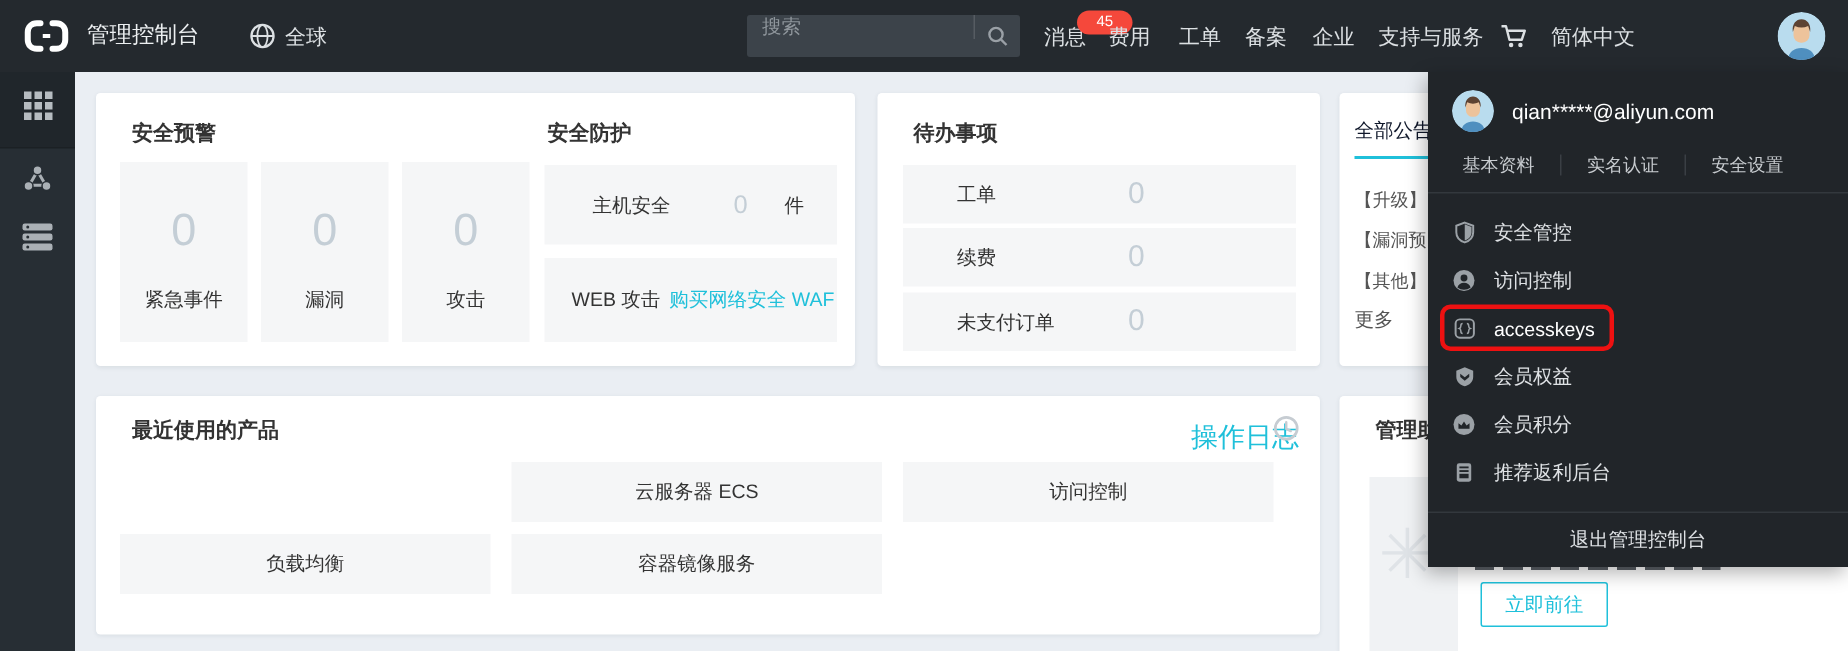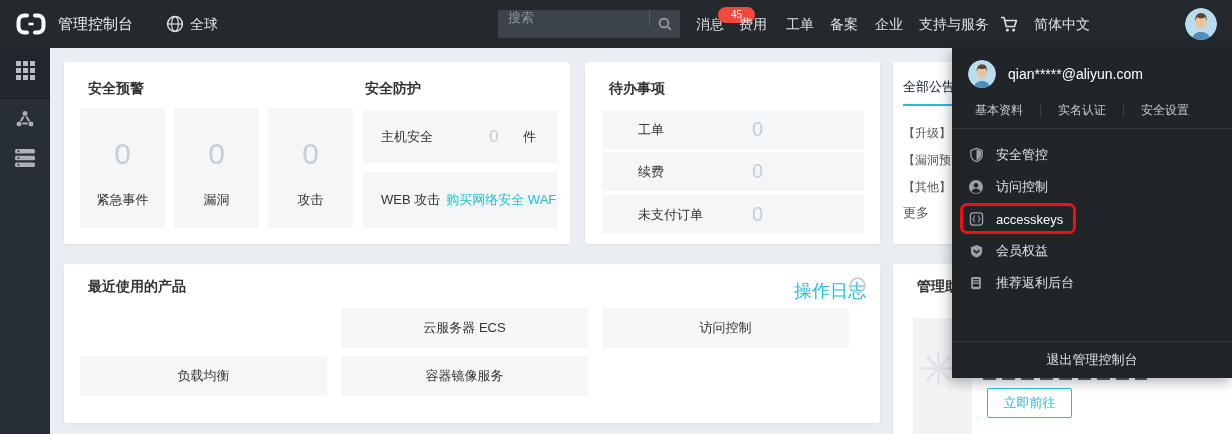--- a/index.html
+++ b/index.html
@@ -173,21 +173,21 @@
     <div class="num">0</div>
     <div class="lbl">漏洞</div>
   </div>
   <div class="tile" style="left:204px;top:46px;">
     <div class="num">0</div>
     <div class="lbl">攻击</div>
   </div>
 
   <div class="card-title" style="left:301px;top:18px;">安全防护</div>
   <div class="hbar" style="left:299px;top:48px;width:195px;height:53px;">
-    <span style="margin-left:18px;">主机安全</span>
+    <span style="margin-left:32px;">主机安全</span>
     <span class="num-soft" style="position:absolute;left:126px;font-size:17px;">0</span>
     <span style="position:absolute;left:160px;">件</span>
   </div>
   <div class="hbar" style="left:299px;top:110px;width:195px;height:56px;">
     <span style="margin-left:18px;">WEB 攻击</span>
     <span class="teal" style="margin-left:6px;">购买网络安全 WAF</span>
   </div>
 </div>
 
 <div class="card" style="left:585px;top:62px;width:295px;height:182px;">
@@ -288,20 +288,29 @@
       <span class="ico">
         <svg width="15" height="16" viewBox="0 0 16 16">
             <path d="M8 1.5l6 2.4v4.3c0 3.8-2.8 5.9-6 6.8-3.2-.9-6-3-6-6.8V3.9z" fill="#9ba1a6"></path>
             <path d="M4.8 6l3.2 2.6L11.2 6v2.4L8 11 4.8 8.4z" fill="#212529"></path>
           </svg>
       </span>
       <span class="lab">会员权益</span>
     </div>
     <div class="dd-item">
       <span class="ico">
+        <svg width="16" height="16" viewBox="0 0 16 16">
+            <circle cx="8" cy="8" r="7" fill="#9ba1a6"></circle>
+            <path d="M4.3 10.8V7.2l2 1.4L8 6l1.7 2.6 2-1.4v3.6z" fill="#212529"></path>
+          </svg>
+      </span>
+      <span class="lab">会员积分</span>
+    </div>
+    <div class="dd-item">
+      <span class="ico">
         <svg width="14" height="16" viewBox="0 0 16 16">
             <rect x="2.5" y="1" width="11" height="14" rx="1.8" fill="#9ba1a6"></rect>
             <rect x="4.5" y="3.4" width="7" height="1.4" fill="#212529"></rect>
             <rect x="4.5" y="6.2" width="7" height="1.4" fill="#212529"></rect>
             <rect x="4.5" y="9" width="7" height="3.4" fill="#212529"></rect>
           </svg>
       </span>
       <span class="lab">推荐返利后台</span>
     </div>
   </div>

